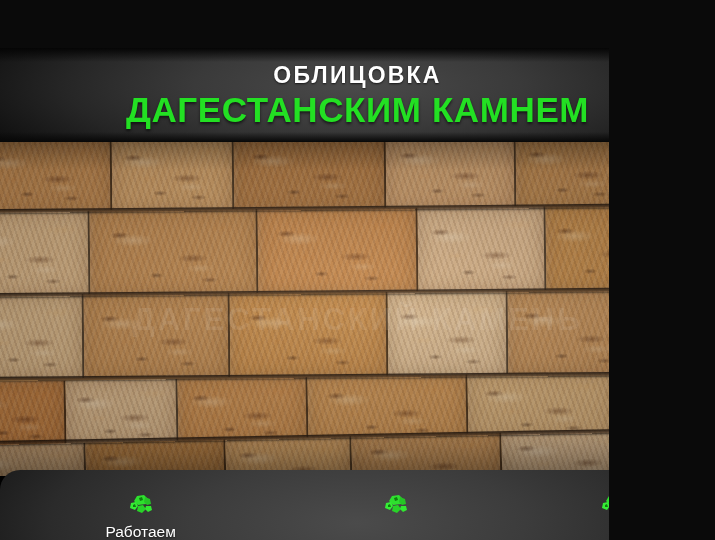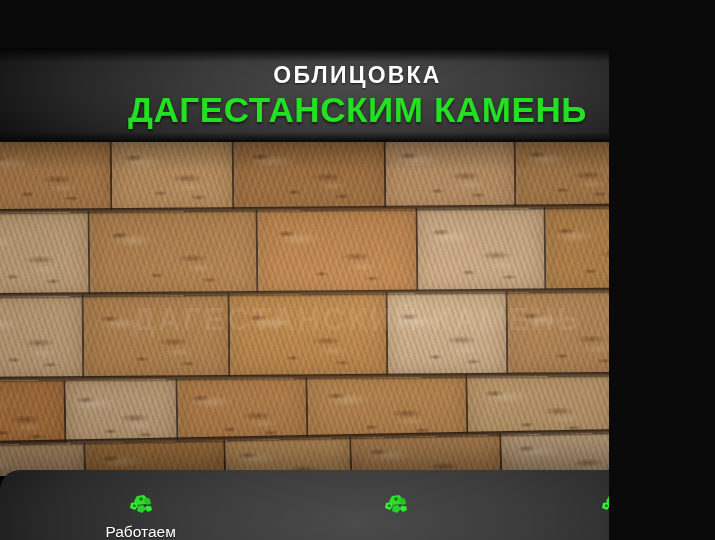--- a/index.html
+++ b/index.html
@@ -211,21 +211,21 @@
     line-height:1;
   }
 </style>
 </head>
 <body>
 
 <div class="ad-card">
 
   <div class="header">
     <div class="title-top">ОБЛИЦОВКА</div>
-    <div class="title-main">ДАГЕСТАНСКИМ КАМЕНЬ</div>
+    <div class="title-main">ДАГЕСТАНСКИМ КАМНЕМ</div>
   </div>
 
   <div class="photo">
     <div class="wall">
 
       <div class="course c1">
         <div class="blk" style="left:-20px;width:140px;background:#b8834c">
             <div class="tex"></div>
             <div class="lite"></div>
           </div>

